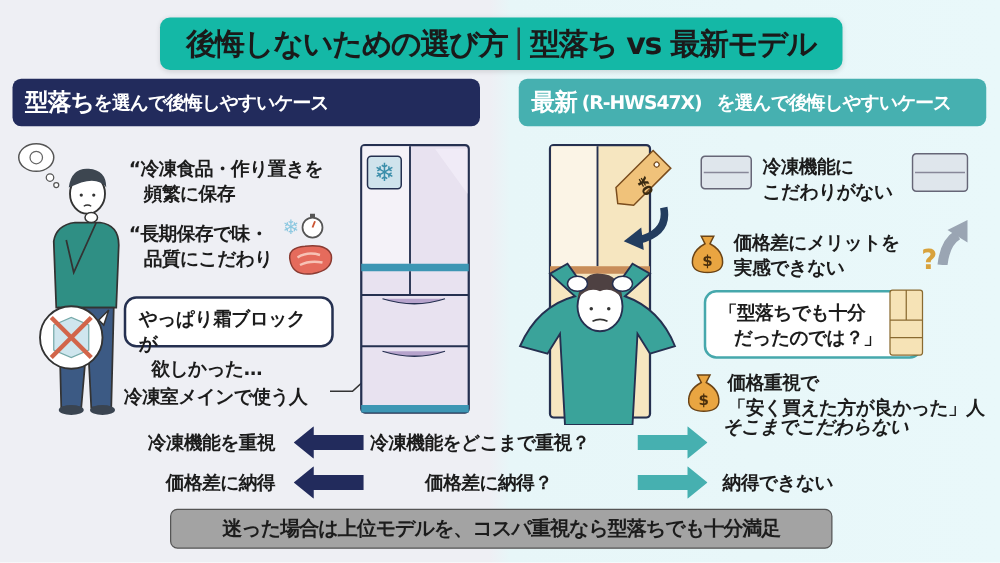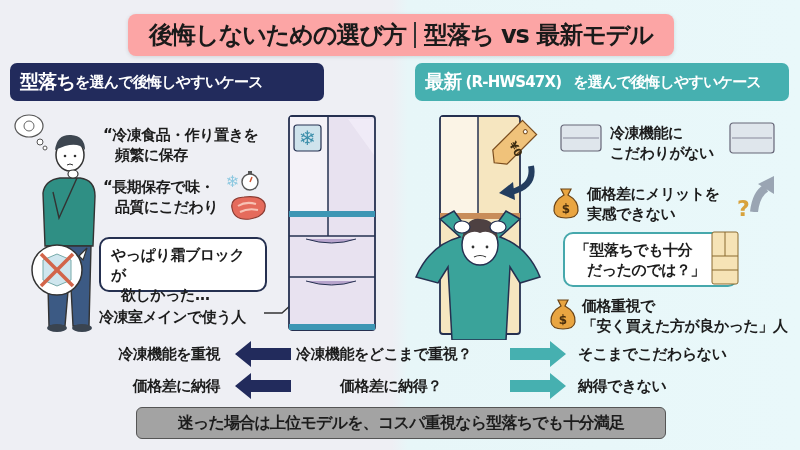--- a/index.html
+++ b/index.html
@@ -6,32 +6,32 @@
     html, body { width: 800px; height: 450px; overflow: hidden; }
     body {
       font-family: "DejaVu Sans", sans-serif;
       position: relative;
       background: linear-gradient(90deg, #eeeff4 0%, #eeeff4 49%, #e7f6f8 51%, #e9f8fa 100%);
       color: #1c1c1c;
     }
     .abs { position: absolute; }
     .title-box {
       left: 128px; top: 14px; width: 546px; height: 42px;
-      background: #fca5a5; border-radius: 8px;
+      background: #14b8a6; border-radius: 8px;
       box-shadow: 0 1px 4px rgba(0,0,0,0.12);
       display: flex; align-items: center; justify-content: center;
       font-size: 24px; font-weight: bold; letter-spacing: -1px; color: #1a1a1a;
     }
     .title-box .sep { display: inline-block; width: 2px; height: 26px; background: #333; margin: 0 8px; }
     .hdr {
       top: 63px; height: 38px; border-radius: 7px;
       display: flex; align-items: center; padding-left: 10px;
       font-size: 17px; font-weight: bold; letter-spacing: -0.8px;
     }
-    .hdr-left { left: 10px; width: 314px; background: #222b5c; color: #fff; }
+    .hdr-left { left: 10px; width: 374px; background: #222b5c; color: #fff; }
     .hdr-right { left: 415px; width: 374px; background: #46b0b0; color: #fff; }
     .hdr small { font-size: 15px; font-weight: bold; }
     .txt { font-size: 15px; font-weight: bold; line-height: 20px; color: #1c1c1c; letter-spacing: -0.5px; white-space: nowrap; }
     .bubble {
       background: #fff; border: 2px solid #253050; border-radius: 10px;
       padding: 6px 10px; font-size: 15px; font-weight: bold; line-height: 20px; letter-spacing: -0.5px;
     }
     .bubble-teal { border-color: #46a8ac; }
     .row-text { font-size: 15px; font-weight: bold; letter-spacing: -0.5px; white-space: nowrap; }
     .bottom-box {
@@ -103,21 +103,21 @@
   <circle cx="12" cy="14" r="8" fill="#fff" stroke="#555" stroke-width="1.4"></circle>
   <rect x="10" y="3" width="4" height="3" fill="#555"></rect>
   <line x1="12" y1="14" x2="14" y2="9" stroke="#c53" stroke-width="1.5"></line>
 </svg>
 <svg class="abs" style="left:228px;top:194px;" width="40" height="28" viewBox="0 0 40 28">
   <path d="M4 14 Q2 4 16 3 Q34 1 37 10 Q39 22 22 25 Q6 27 4 14Z" fill="#e56b5c" stroke="#8a3b32" stroke-width="1.2"></path>
   <path d="M10 12 Q18 7 28 10" stroke="#f7c2b5" stroke-width="2" fill="none"></path>
   <path d="M12 18 Q20 14 30 16" stroke="#f7c2b5" stroke-width="2" fill="none"></path>
 </svg>
 
-<div class="abs bubble" style="left:99px;top:237px;width:168px;height:55px;">
+<div class="abs bubble" style="left:99px;top:237px;width:168px;height:41px;">
   <div>やっぱり霜ブロックが</div>
   <div style="padding-left:10px;">欲しかった…</div>
 </div>
 
 <div class="abs txt" style="left:99px;top:307px;">冷凍室メインで使う人</div>
 <svg class="abs" style="left:262px;top:285px;" width="50" height="32" viewBox="0 0 50 32">
   <path d="M2 28 L20 28 L42 8" stroke="#333" stroke-width="1.3" fill="none"></path>
   <path d="M36 8 L44 5 L42 14 Z" fill="#2a3450"></path>
 </svg>
 
@@ -213,21 +213,21 @@
 </div>
 
 <div class="abs row-text" style="left:100px;top:345px;width:120px;text-align:right;">冷凍機能を重視</div>
 <svg class="abs" style="left:235px;top:341px;" width="56" height="26" viewBox="0 0 56 26">
   <path d="M0 13 L16 0 L16 7 L56 7 L56 19 L16 19 L16 26 Z" fill="#222b5c"></path>
 </svg>
 <div class="abs row-text" style="left:296px;top:345px;">冷凍機能をどこまで重視？</div>
 <svg class="abs" style="left:510px;top:341px;" width="56" height="26" viewBox="0 0 56 26">
   <path d="M56 13 L40 0 L40 7 L0 7 L0 19 L40 19 L40 26 Z" fill="#46b0b0"></path>
 </svg>
-<div class="abs row-text" style="left:578px;top:345px;">そこまでこだわらない</div>
+<div class="abs row-text" style="left:578px;top:332px;font-style:italic;">そこまでこだわらない</div>
 
 <div class="abs row-text" style="left:100px;top:377px;width:120px;text-align:right;">価格差に納得</div>
 <svg class="abs" style="left:235px;top:373px;" width="56" height="26" viewBox="0 0 56 26">
   <path d="M0 13 L16 0 L16 7 L56 7 L56 19 L16 19 L16 26 Z" fill="#222b5c"></path>
 </svg>
 <div class="abs row-text" style="left:340px;top:377px;">価格差に納得？</div>
 <svg class="abs" style="left:510px;top:373px;" width="56" height="26" viewBox="0 0 56 26">
   <path d="M56 13 L40 0 L40 7 L0 7 L0 19 L40 19 L40 26 Z" fill="#46b0b0"></path>
 </svg>
 <div class="abs row-text" style="left:578px;top:377px;">納得できない</div>

